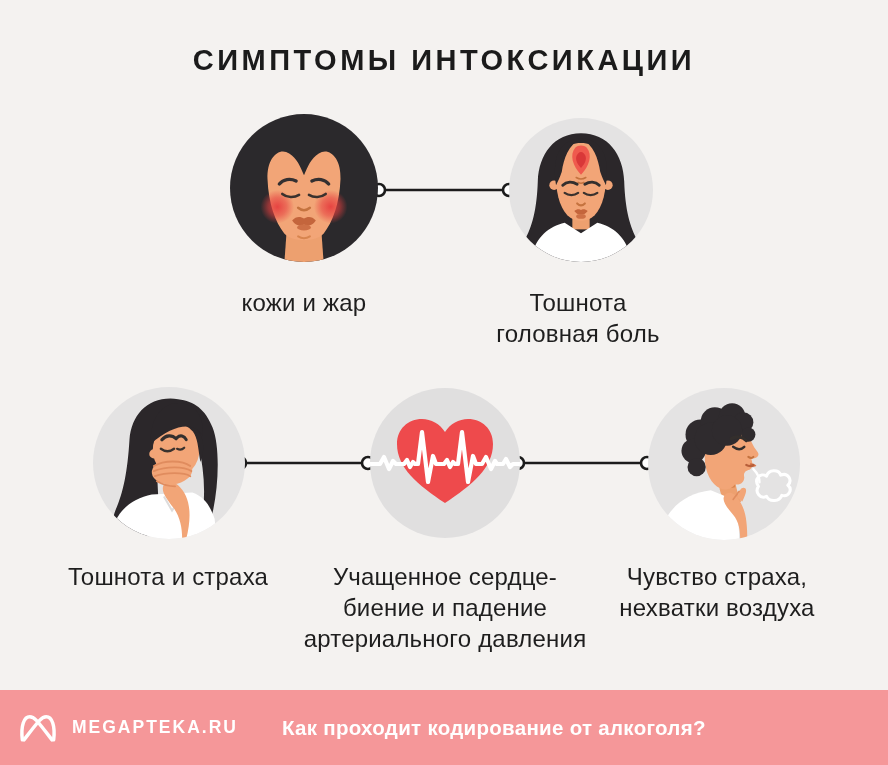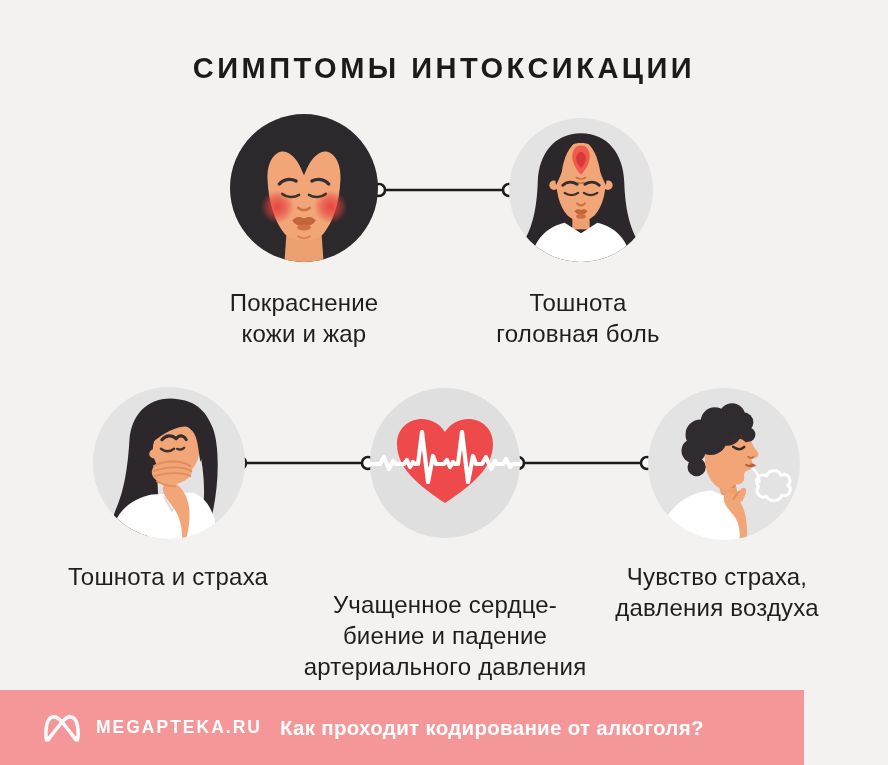--- a/index.html
+++ b/index.html
@@ -4,36 +4,36 @@
 <style>
   html,body{margin:0;padding:0;background:#d9d9d9;}
   .stage{
     position:relative;width:888px;height:765px;overflow:hidden;
     background:#f4f2f0;
     font-family:"Liberation Sans","DejaVu Sans",sans-serif;
   }
   .title{
     position:absolute;left:0;top:44px;width:100%;
     text-align:center;font-size:29px;font-weight:bold;
-    letter-spacing:3.5px;color:#1b1b1b;margin-top:8px;
+    letter-spacing:3.5px;color:#1b1b1b;
   }
   .abs{position:absolute;}
   .label{
     position:absolute;width:320px;text-align:center;
     font-size:24px;line-height:31px;color:#1e1e1e;
     letter-spacing:.2px;
   }
   .label div{white-space:nowrap;}
   .footer{
-    position:absolute;left:0;top:690px;width:804px;height:75px;
+    position:absolute;left:0;top:690px;width:888px;height:75px;
     background:#f59799;display:flex;align-items:center;
-    padding-left:42px;box-sizing:border-box;color:#ffffff;
+    padding-left:18px;box-sizing:border-box;color:#ffffff;
   }
   .brand{font-size:17.5px;font-weight:bold;letter-spacing:2px;margin-left:14px;}
-  .question{font-size:20.5px;font-weight:bold;margin-left:18px;letter-spacing:.3px;}
+  .question{font-size:20.5px;font-weight:bold;margin-left:44px;letter-spacing:.3px;}
   svg{display:block;}
 </style>
 </head>
 <body>
 
 <div class="stage">
 
   <div class="title">СИМПТОМЫ ИНТОКСИКАЦИИ</div>
 
   <svg class="abs" style="left:366px;top:178px" width="156" height="24" viewBox="0 0 156 24">
@@ -199,38 +199,37 @@
       <path d="M109,97 C104,90 111,83 117,87 C119,80 129,80 131,86 C138,83 143,91 138,96
                C143,100 139,108 132,106 C130,112 120,113 117,107 C111,110 105,103 109,97 Z" stroke="#ffffff" stroke-width="3" fill="none" stroke-linejoin="round"></path>
       <path d="M98,150 C98,130 96,118 88,108 C84,102 77,102 75,107 C73,112 78,118 84,125
                C90,132 91,141 91,150 Z" fill="#f2a577"></path>
       <path d="M88,108 C90,100 93,97 96,99 C98,101 96,106 93,112 Z" fill="#f2a577"></path>
       <path d="M84,110 l6,-8" stroke="#e08c5e" stroke-width="1.6" fill="none" stroke-linecap="round"></path>
     </g>
   </svg>
 
   <div class="label" style="left:144px;top:287px">
-    <div>Покраснение</div>
     <div>кожи и жар</div>
   </div>
   <div class="label" style="left:418px;top:287px">
     <div>Тошнота</div>
     <div>головная боль</div>
   </div>
   <div class="label" style="left:8px;top:561px">
     <div>Тошнота и страха</div>
   </div>
-  <div class="label" style="left:285px;top:589px">
+  <div class="label" style="left:285px;top:561px">
     <div>Учащенное сердце-</div>
     <div>биение и падение</div>
     <div>артериального давления</div>
   </div>
   <div class="label" style="left:557px;top:561px">
     <div>Чувство страха,</div>
-    <div>давления воздуха</div>
+    <div>нехватки воздуха</div>
   </div>
 
   <div class="footer">
     <svg width="40" height="33" viewBox="0 0 48 40">
       <path d="M5,35 C3,18 7,7 14,7 C20,7 24,13 41,35" stroke="#ffffff" stroke-width="4.2" fill="none" stroke-linecap="round"></path>
       <path d="M43,35 C45,18 41,7 34,7 C28,7 24,13 7,35" stroke="#ffffff" stroke-width="4.2" fill="none" stroke-linecap="round"></path>
     </svg>
     <span class="brand">MEGAPTEKA.RU</span>
     <span class="question">Как проходит кодирование от алкоголя?</span>
   </div>

